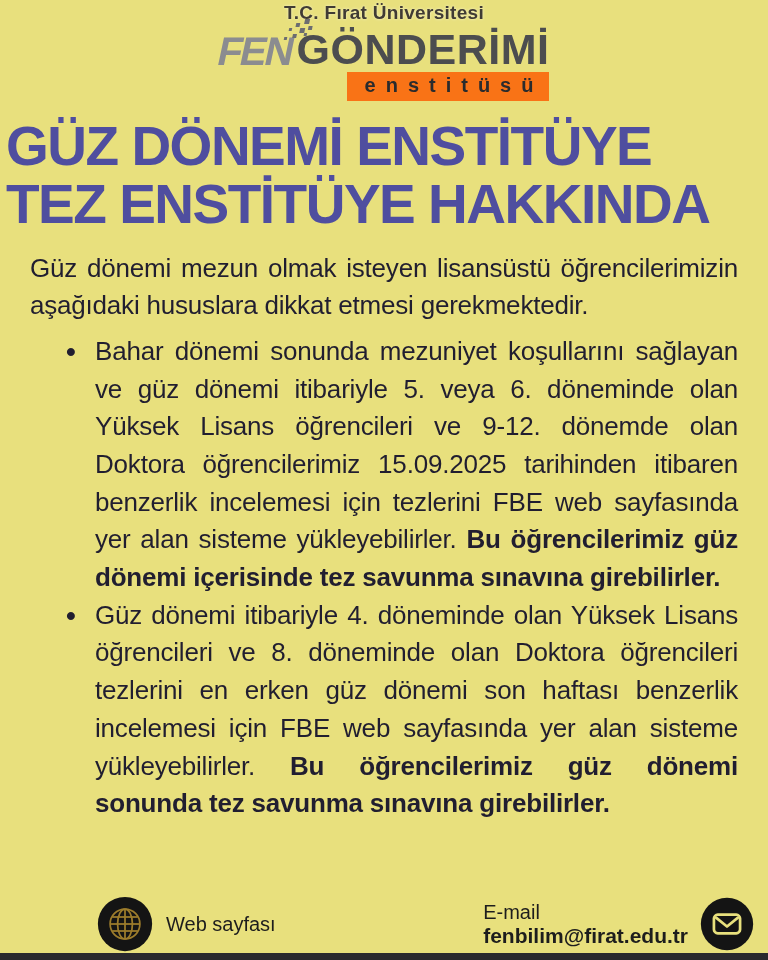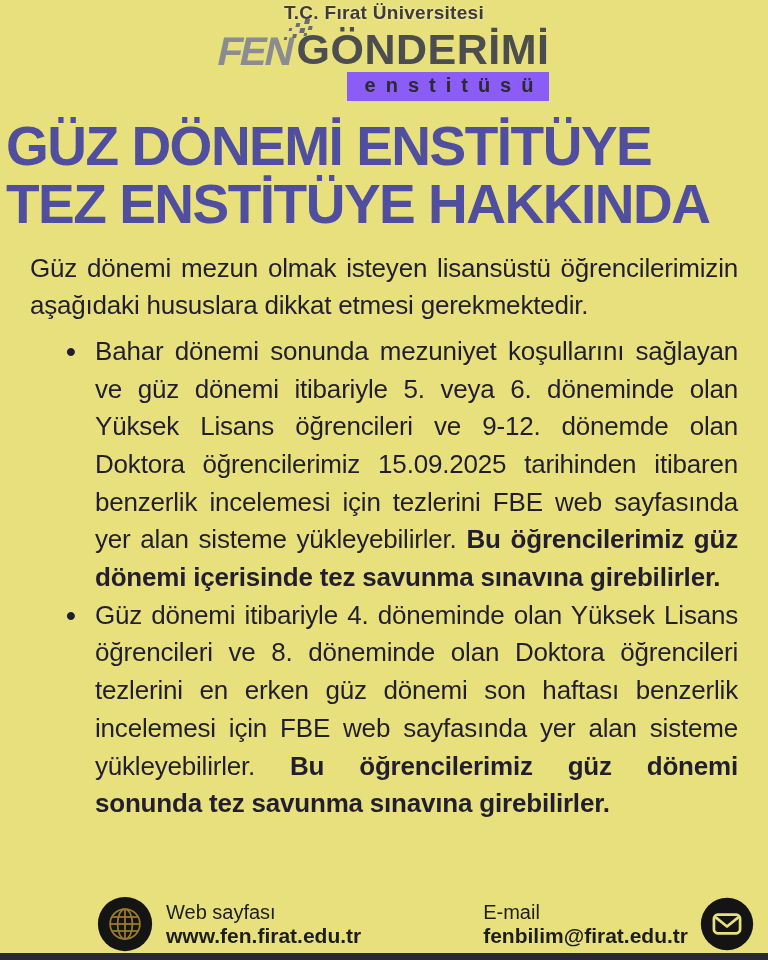--- a/index.html
+++ b/index.html
@@ -20,21 +20,21 @@
   .logo { width:-moz-fit-content; width:fit-content; margin:1px auto 0; display:flex; flex-direction:column; }
   .logo-row { display:flex; align-items:flex-end; line-height:1; }
   .logo-fen {
     font-size:40px; font-weight:700; color:#8b8c90;
     transform:skewX(-12deg); letter-spacing:-2px;
     position:relative; margin-right:4px; padding-top:6px;
   }
   .logo-dots { position:absolute; right:-16px; top:-6px; }
   .logo-bil { font-size:43px; font-weight:700; color:#4c4d4f; letter-spacing:0.5px; }
   .logo-box {
-    align-self:flex-end; background:#8b5cf6; color:#2a2b2d;
+    align-self:flex-end; background:#f97316; color:#2a2b2d;
     font-size:20px; font-weight:700; letter-spacing:10px;
     padding:2px 6px 4px 18px; margin-top:1px;
   }
   .title {
     margin:16px 6px 0; text-align:left;
     color:#4f4e9f; font-weight:700; font-size:55px;
     line-height:1.06; letter-spacing:-1.5px;
   }
   .intro {
     margin:16px 30px 0; font-size:26px; font-weight:400;
@@ -117,21 +117,20 @@
           <ellipse cx="32" cy="32" rx="8.5" ry="17"></ellipse>
           <line x1="32" y1="15" x2="32" y2="49"></line>
           <line x1="15" y1="32" x2="49" y2="32"></line>
           <line x1="17.5" y1="24" x2="46.5" y2="24"></line>
           <line x1="17.5" y1="40" x2="46.5" y2="40"></line>
         </g>
       </svg>
     </span>
     <div class="f-col">
       <span class="f-label">Web sayfası</span>
-      <span class="f-value">www.fen.firat.edu.tr</span>
     </div>
   </div>
   <div class="f-right">
     <div class="f-col">
       <span class="f-label">E-mail</span>
       <span class="f-value">fenbilim@firat.edu.tr</span>
     </div>
     <span class="icon-wrap">
       <svg width="54" height="54" viewBox="0 0 64 64">
         <circle cx="32" cy="32" r="31" fill="#141414"></circle>

